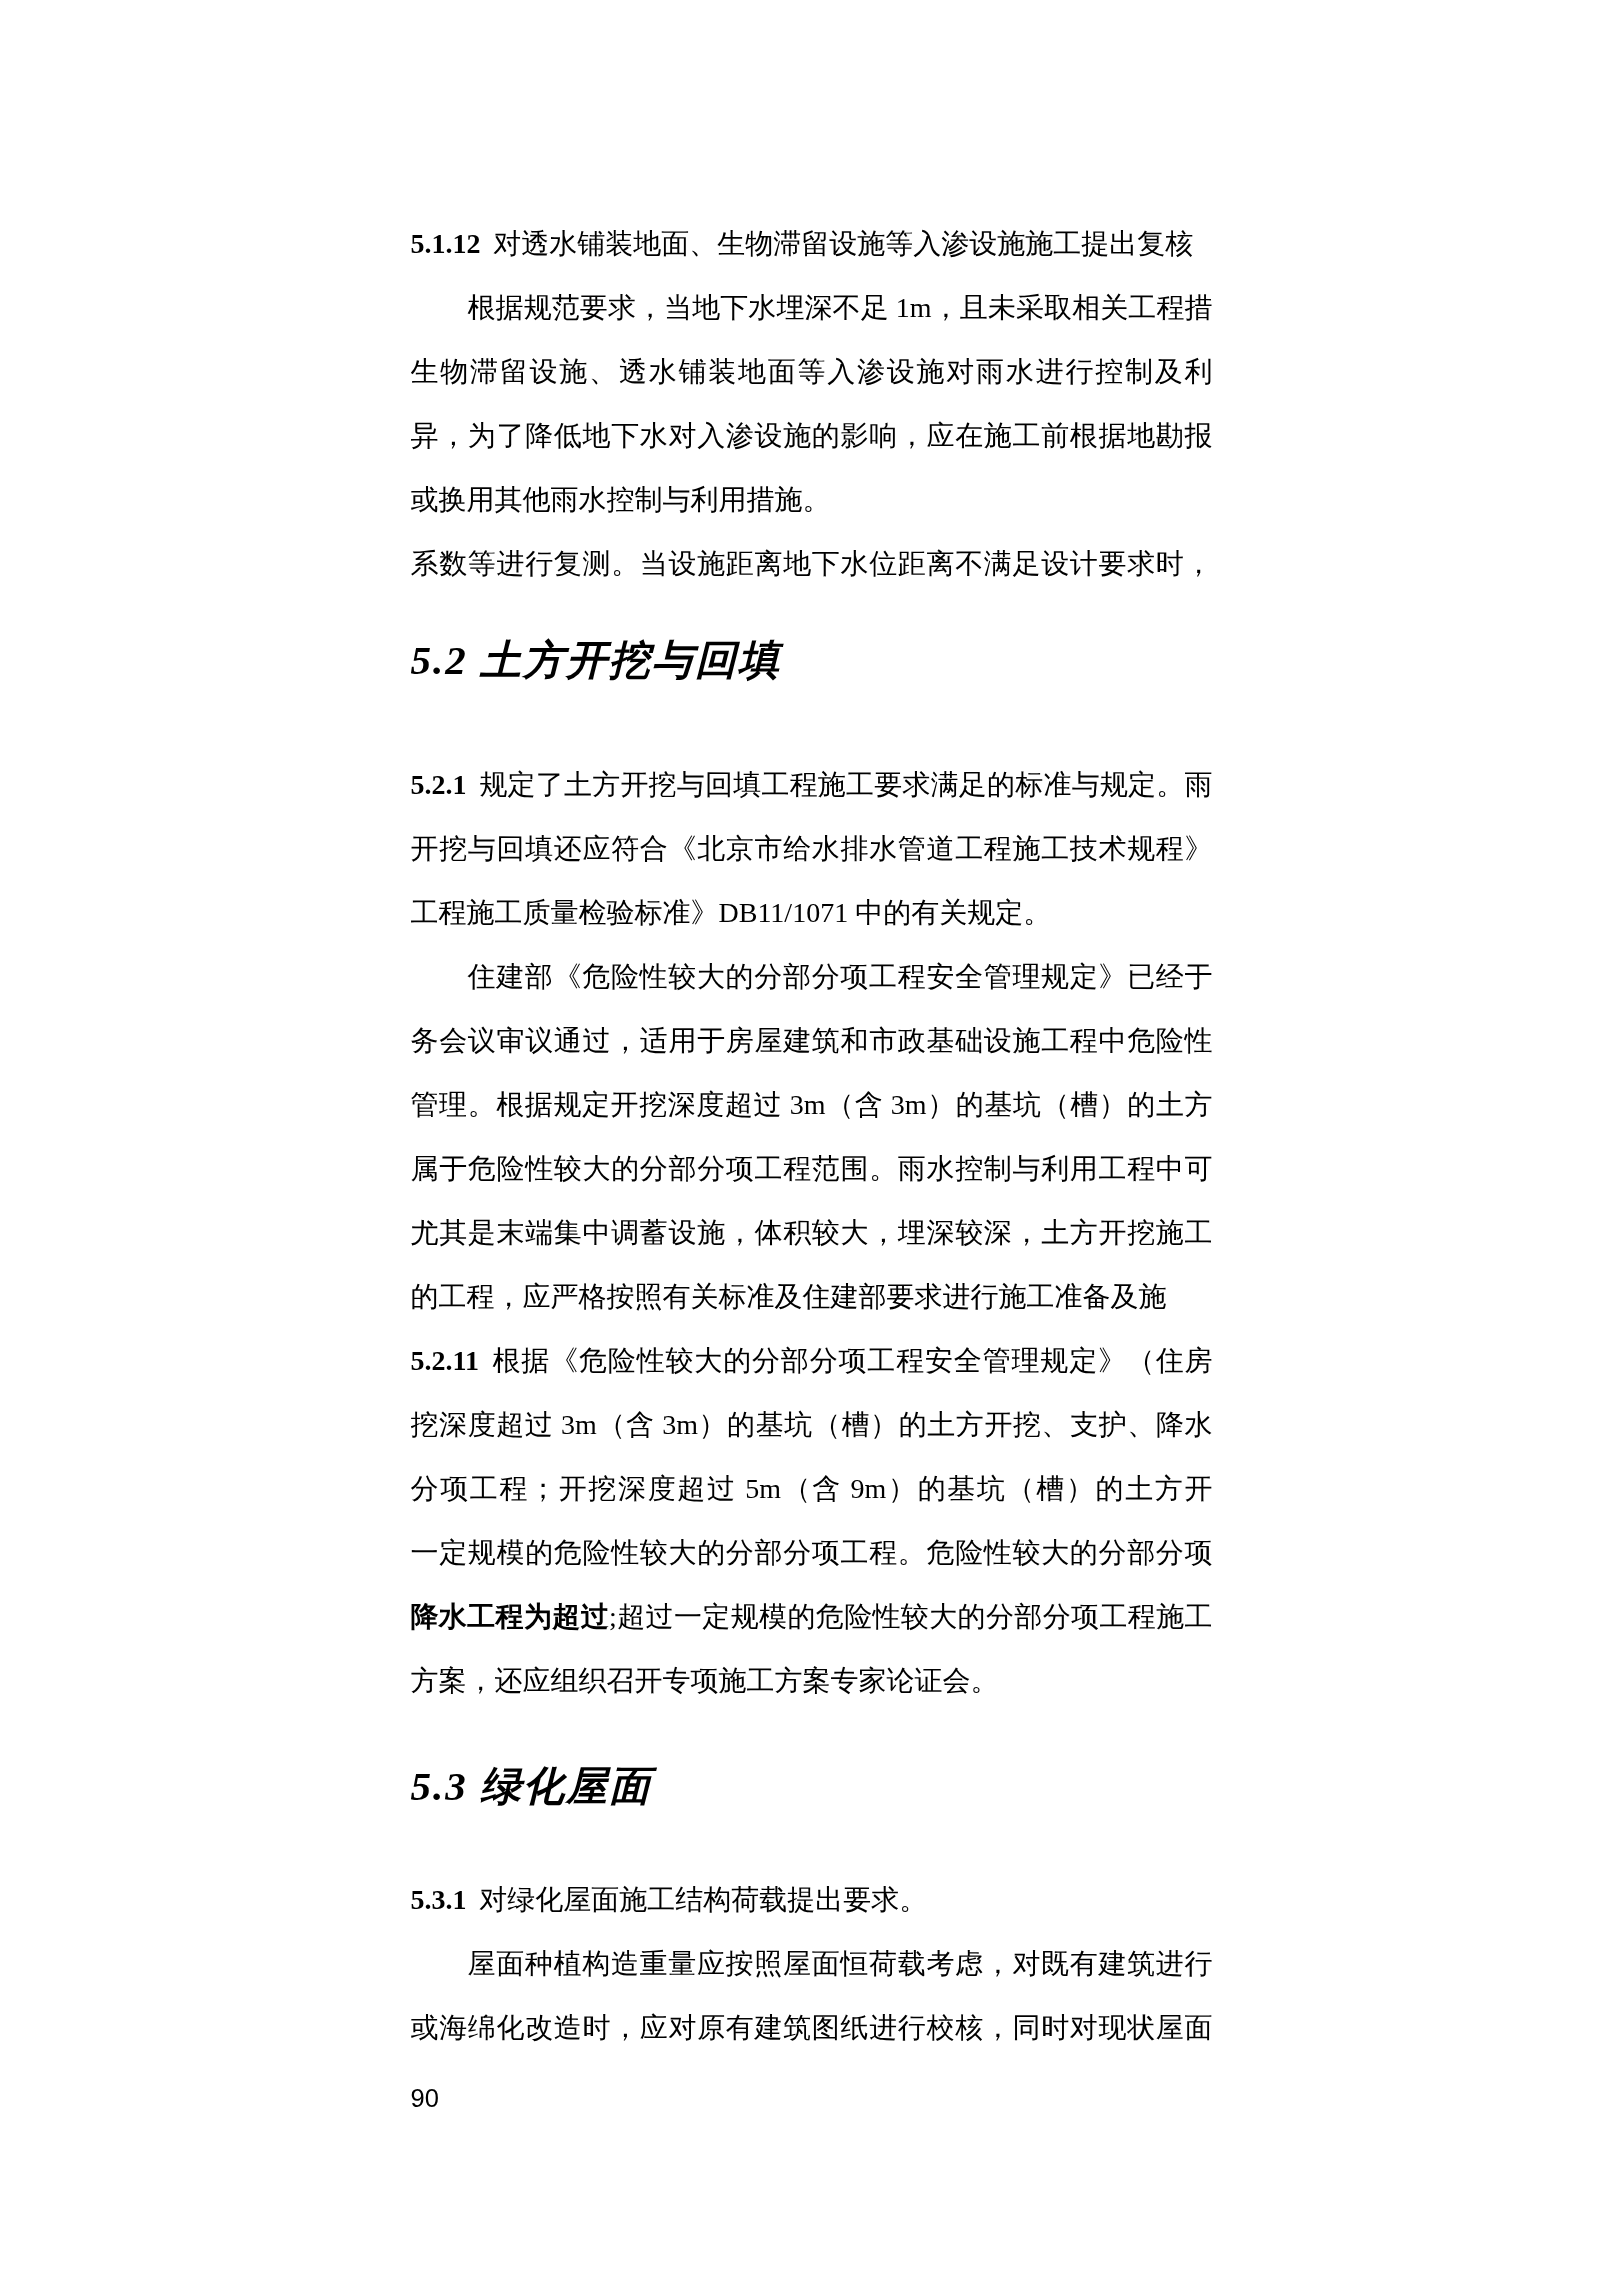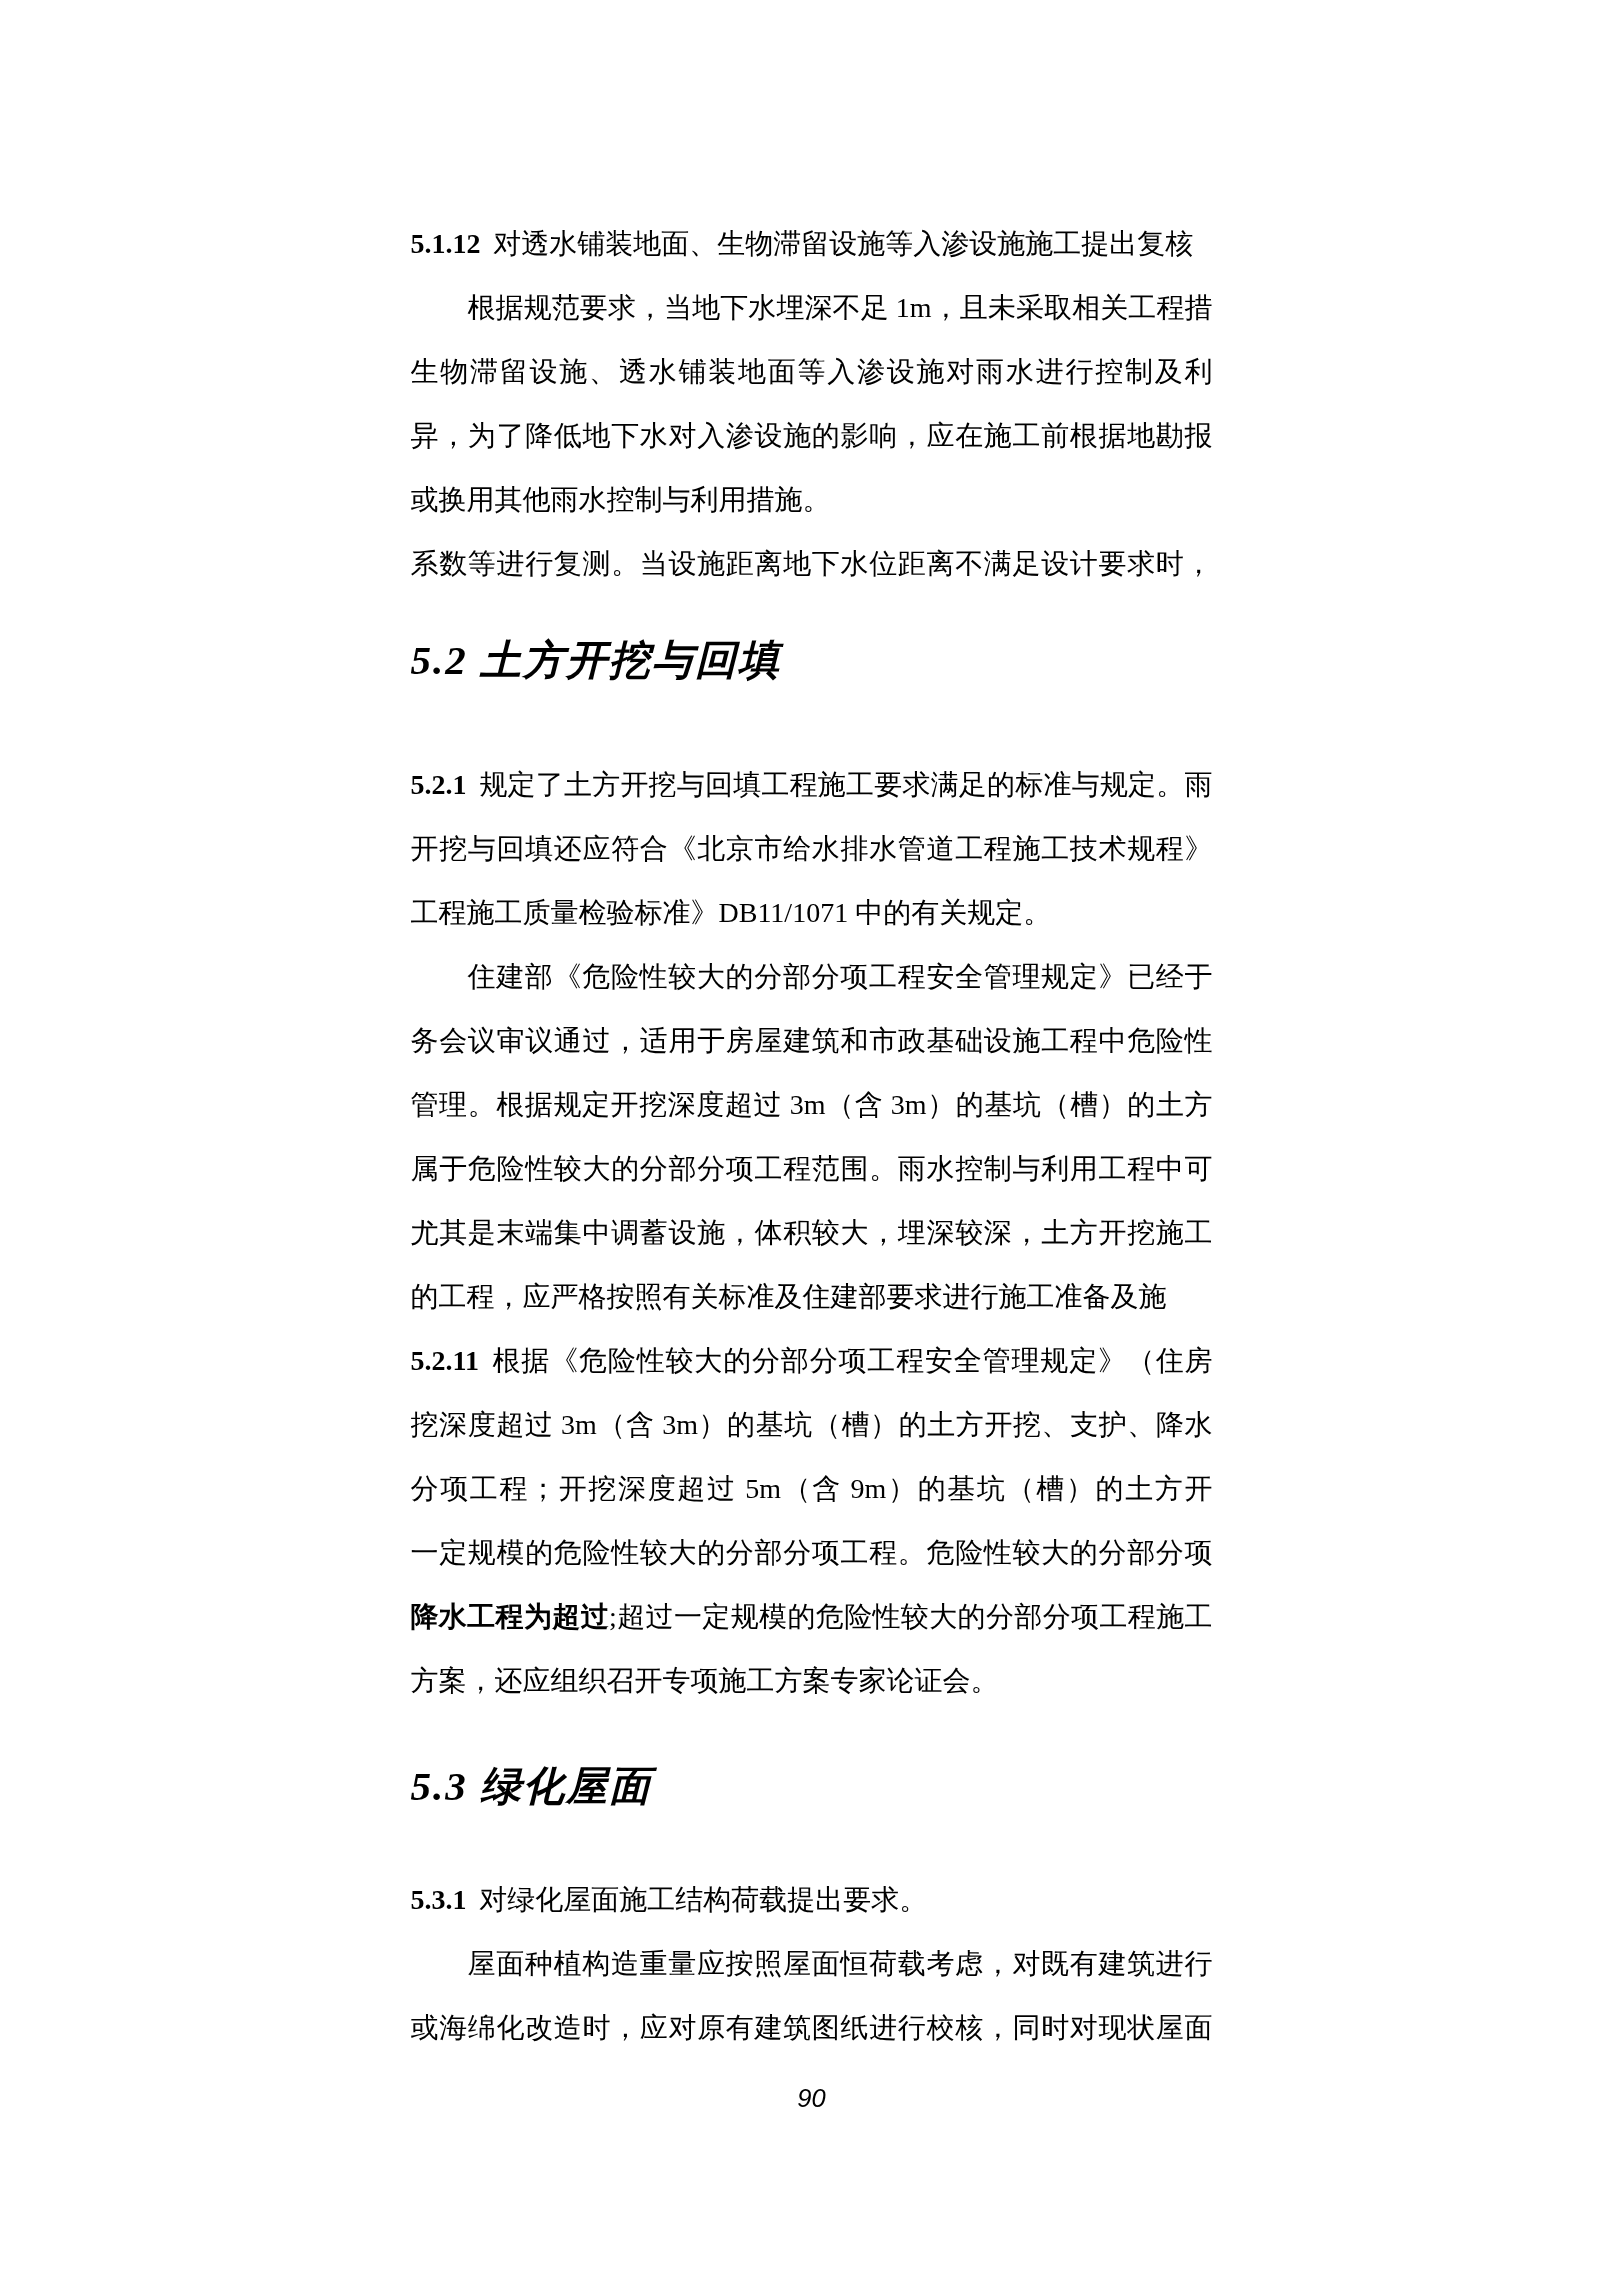--- a/index.html
+++ b/index.html
@@ -30,25 +30,24 @@
     font-size: 41px;
     font-weight: bold;
     line-height: 59px;
     letter-spacing: 2px;
     font-style: italic;
   }
   .heading.h52 { margin: 35px 0 63px 0; }
   .heading.h53 { margin: 44px 0 52px 0; }
   .footer {
     margin-top: 23.5px;
-    text-align: center;
+    text-align: left;
     font-size: 25.5px;
     line-height: 29px;
     font-family: "Liberation Sans", "DejaVu Sans", sans-serif;
-    font-style: italic;
   }
 </style>
 </head>
 <body>
 
 <div class="page">
 
   <div class="line"><span class="num">5.1.12</span><span>对透水铺装地面、生物滞留设施等入渗设施施工提出复核地下水位要求。</span></div>
 
   <div class="line justify indent">根据规范要求，当地下水埋深不足 1m，且未采取相关工程措施的情况下，不适宜采用</div>

